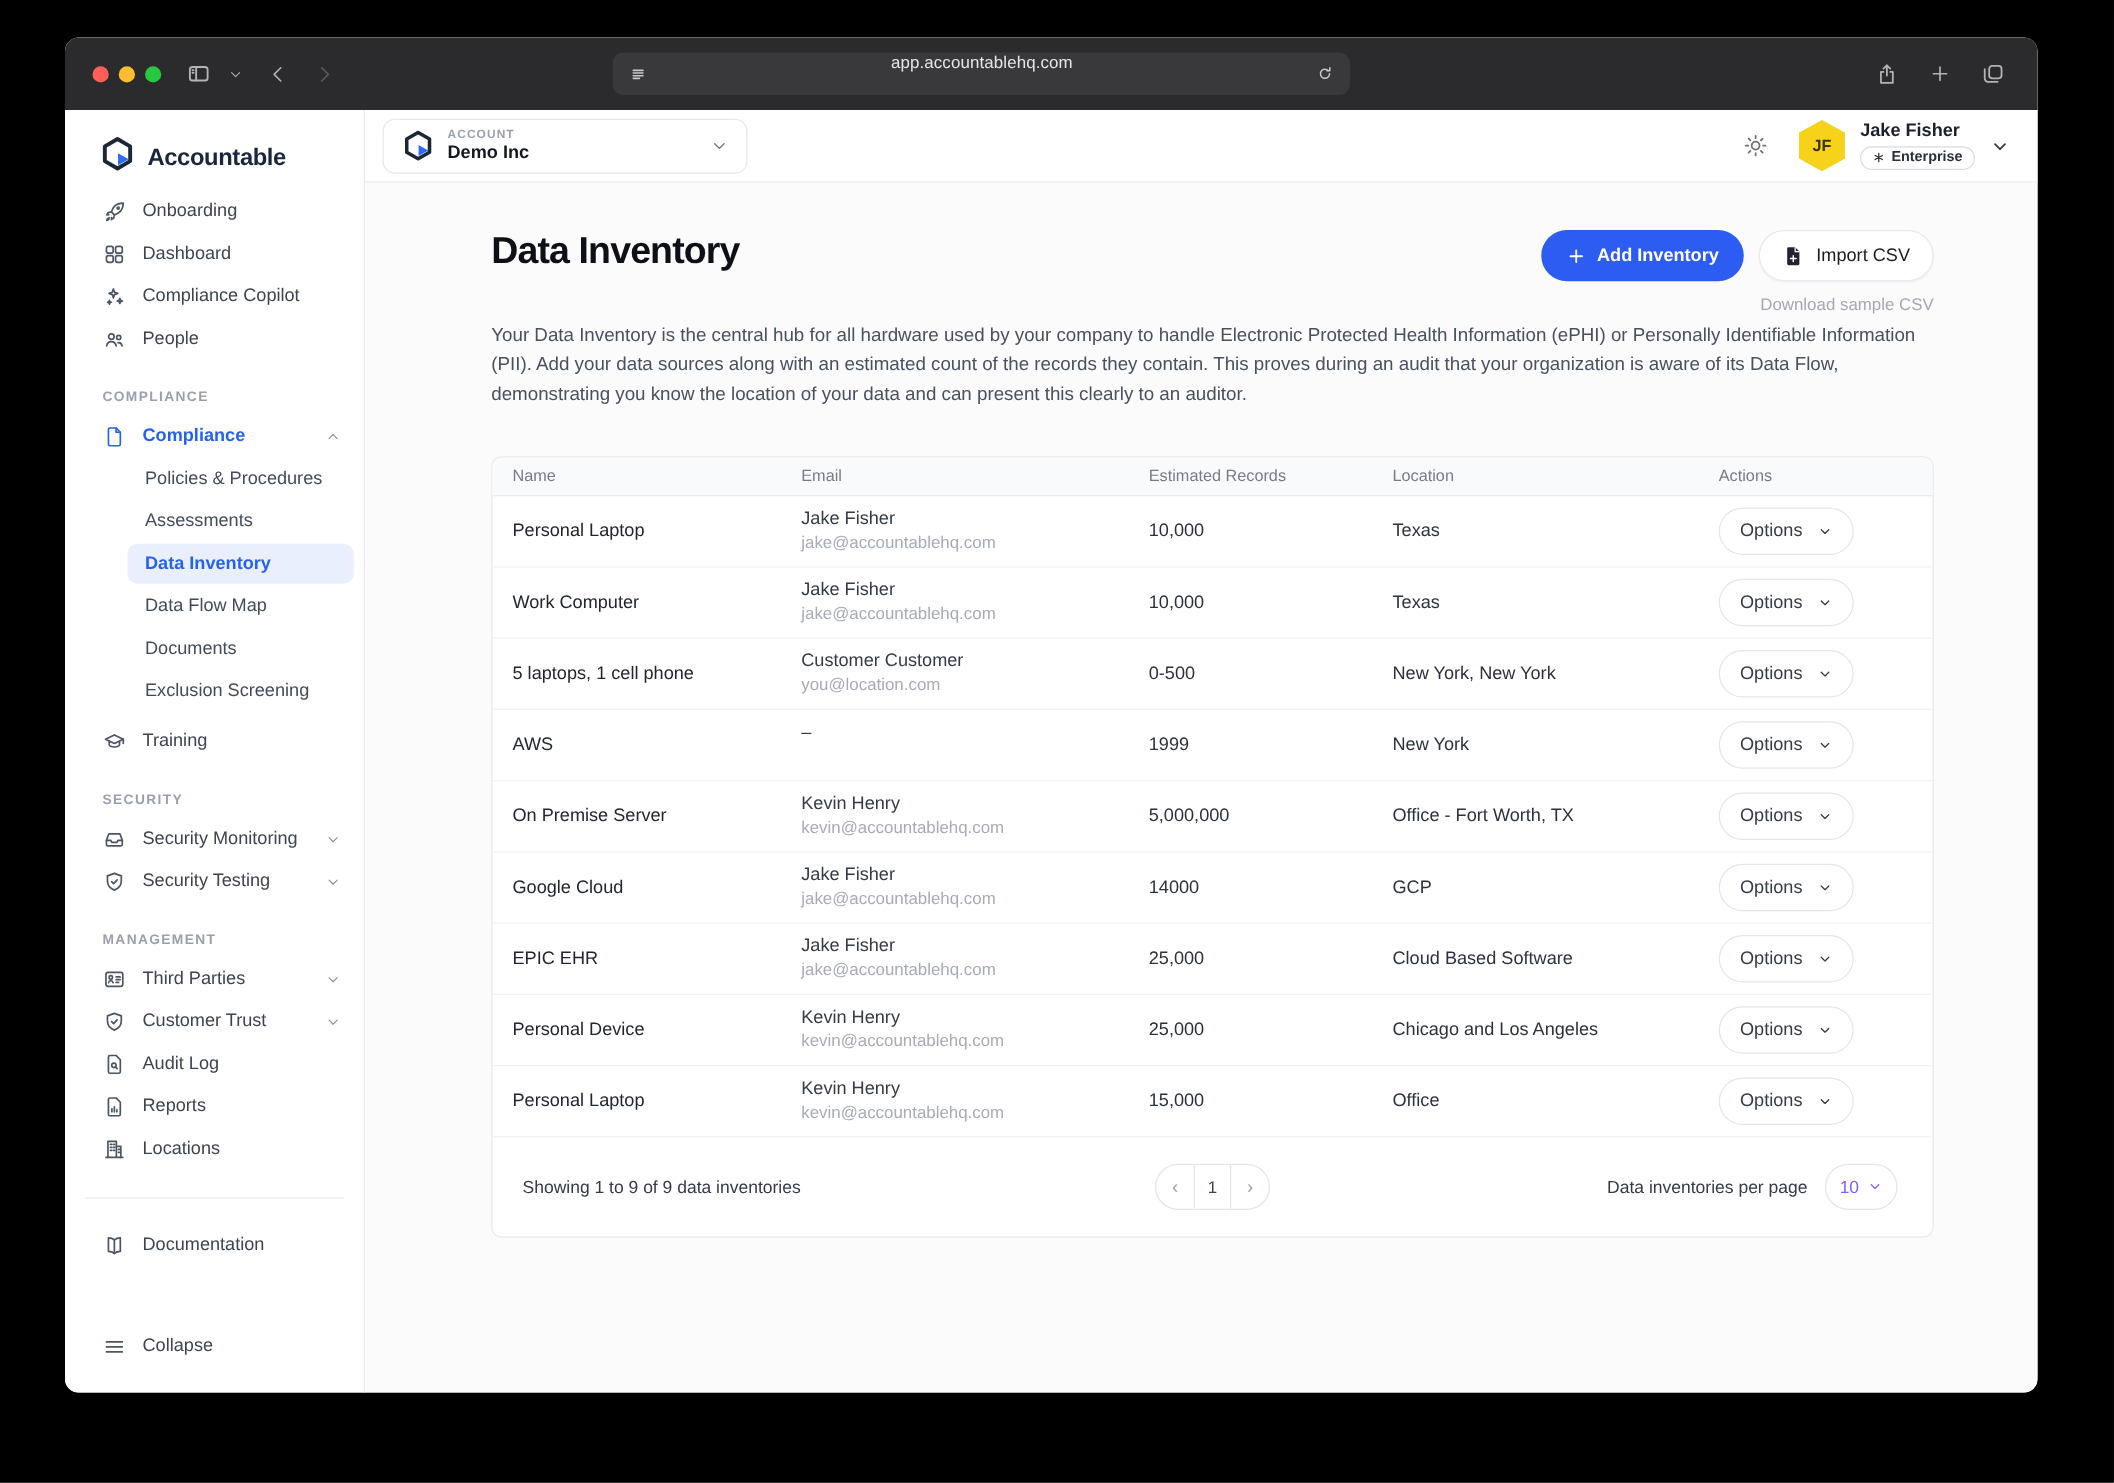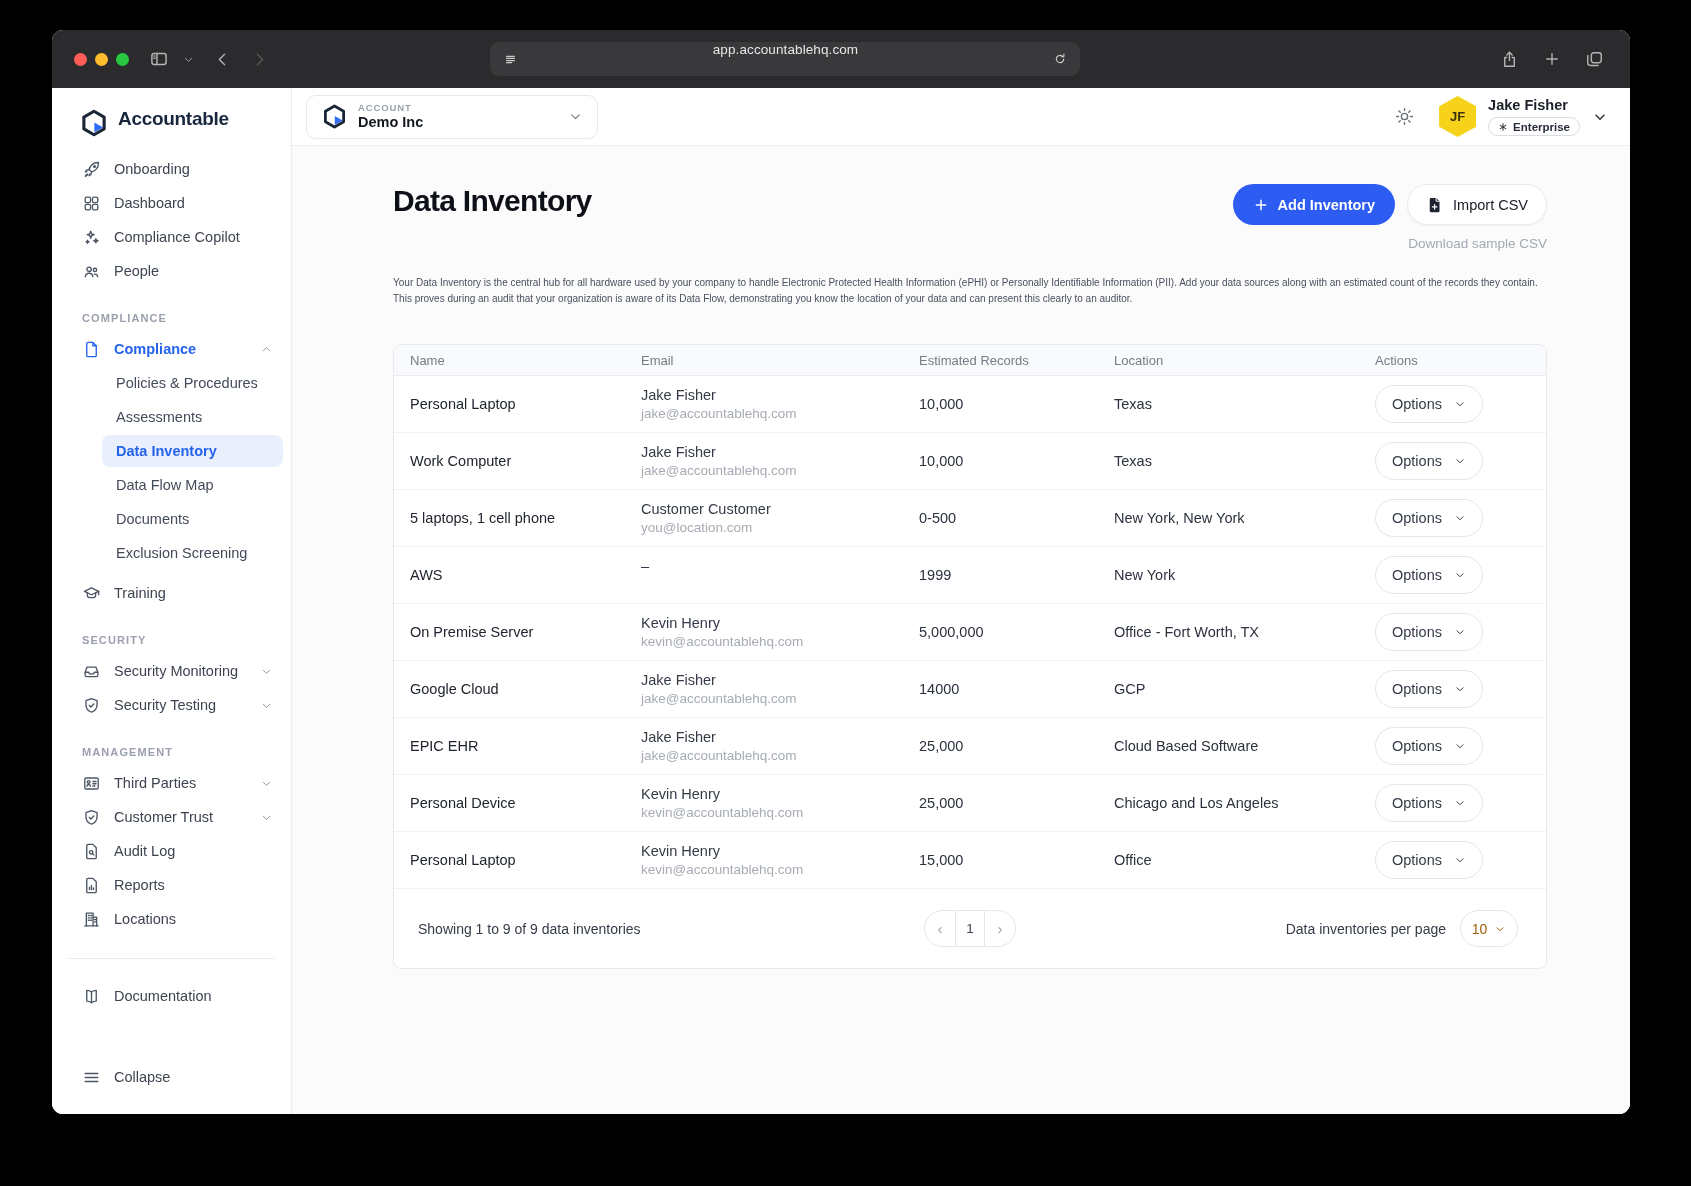--- a/index.html
+++ b/index.html
@@ -15,21 +15,21 @@
   .chrome svg{fill:none;stroke:#b4b4b6;stroke-width:1.8;stroke-linecap:round;stroke-linejoin:round}
   .chrome .cicon{display:inline-flex;align-items:center;justify-content:center;margin-right:14px}
   .chrome .disabled svg{stroke:#5a5a5c}
   .urlbar{position:absolute;left:438px;top:12px;width:590px;height:34px;background:#39393b;border-radius:9px;
           display:flex;padding:0 12px}
   .urlbar .url{flex:1;text-align:center;color:#e6e6e8;font-size:13.5px;letter-spacing:.1px}
   .chrome-right{position:absolute;right:26px;display:flex;align-items:center;gap:24px}
   
   .app{flex:1;display:flex;min-height:0;background:#fff}
   .sidebar{flex:0 0 240px;width:240px;background:#fff;border-right:1px solid #ededf0;display:flex;flex-direction:column;padding-bottom:20px;overflow:hidden}
-  .logo-row{display:flex;align-items:flex-start;gap:9px;padding:20px 0 14px 27px}
+  .logo-row{display:flex;align-items:flex-end;gap:9px;padding:20px 0 14px 27px}
   .logo-text{font-size:19px;font-weight:700;color:#18273e;letter-spacing:-.3px}
   .ic{fill:none;stroke:currentColor;stroke-width:1.7;stroke-linecap:round;stroke-linejoin:round}
   .nav-item{display:flex;align-items:center;gap:13px;height:34px;padding:0 18px 0 30px;font-size:14.5px;color:#3d4450;cursor:pointer;white-space:nowrap}
   .nav-item .licon{width:19px;height:19px;flex:0 0 19px;color:#4b5563;display:inline-flex}
   .nav-chevron{margin-left:auto;color:#8b919c;display:inline-flex}
   .section-label{font-size:11px;font-weight:700;letter-spacing:1.1px;color:#9aa1ad;padding:24px 0 8px 30px}
   .sub-item{display:flex;align-items:center;height:34px;padding-left:64px;font-size:14.5px;color:#434b59;cursor:pointer;white-space:nowrap}
   .sub-item.active{background:#e9effd;color:#2563eb;font-weight:700;border-radius:8px;margin:1px 8px 1px 50px;padding-left:14px;height:32px}
   .nav-item.accent{color:#2563eb;font-weight:600}
   .nav-item.accent .licon{color:#2563eb}
@@ -54,38 +54,38 @@
   .gray-chev{color:#30353f;display:inline-flex}
   
   .content{flex:1;padding:0 83px 0 101px;overflow:hidden}
   .title-row{margin-top:38px;display:flex;align-items:flex-start;justify-content:space-between}
   .page-title{font-size:30px;font-weight:800;color:#0d1016;letter-spacing:-.7px}
   .actions-row{display:flex;gap:12px}
   .btn{height:41px;border-radius:21px;display:inline-flex;align-items:center;gap:9px;font-family:inherit;cursor:pointer}
   .btn-primary{background:#2c5cf2;color:#fff;font-size:14.5px;font-weight:600;padding:0 20px;border:none}
   .btn-secondary{background:#fff;border:1px solid #e9eaee;box-shadow:0 1px 2px rgba(16,24,40,.05);color:#171b24;font-size:14.5px;font-weight:400;padding:0 18px}
   .download-link{display:block;text-align:right;color:#a3a9b3;font-size:13.5px;margin-top:11px;cursor:pointer}
-  .page-desc{margin-top:24px;font-size:10px;line-height:1.55;color:#49505e;max-width:1154px}
+  .page-desc{margin-top:6px;font-size:15px;line-height:1.55;color:#49505e;max-width:1154px}
   .table-card{margin-top:38px;width:1154px;background:#fff;border:1px solid #e9eaee;border-radius:8px;overflow:hidden}
   .thead,.trow{display:grid;grid-template-columns:231px 278px 195px 261px 1fr;padding:0 16px;align-items:center}
   .thead{height:31px;background:#f9fafb;border-bottom:1px solid #ececf0;font-size:13px;color:#757c87}
   .trow{height:57px;border-bottom:1px solid #f1f2f4;font-size:14.5px;color:#2b313d}
   .cell-name{color:#20252f}
   .cell-email .contact{color:#343b47}
   .cell-email .mail{color:#a6abb4;font-size:13.5px;margin-top:3px;min-height:16px}
   .options-btn{height:38px;min-width:108px;border-radius:19px;border:1px solid #e5e6ea;background:#fff;display:inline-flex;
                align-items:center;justify-content:center;gap:12px;font-size:14.5px;color:#343b47;font-family:inherit;cursor:pointer}
   .chev12{width:12px;height:12px;fill:none;stroke:currentColor;stroke-width:2;stroke-linecap:round;stroke-linejoin:round}
   .tfoot{position:relative;display:flex;align-items:center;height:79px;padding:0 28px 0 24px;font-size:14px;color:#343b47}
   .pager{position:absolute;left:50%;transform:translateX(-50%);display:flex;border:1px solid #e5e6ea;border-radius:19px;overflow:hidden;height:37px;background:#fff}
   .pager .pcell{width:30px;display:flex;align-items:center;justify-content:center;font-size:13.5px;color:#3c434f;cursor:pointer}
   .pager .arrow{color:#9aa0ab;font-size:15px}
   .pager .pg-num{border-left:1px solid #e5e6ea;border-right:1px solid #e5e6ea;cursor:default}
   .perpage{margin-left:auto;display:flex;align-items:center;gap:14px;color:#343b47}
-  .pp-select{height:37px;width:58px;border:1px solid #e5e6ea;border-radius:19px;display:flex;align-items:center;justify-content:center;gap:7px;font-size:14px;color:#a16207;background:#fff;cursor:pointer}
+  .pp-select{height:37px;width:58px;border:1px solid #e5e6ea;border-radius:19px;display:flex;align-items:center;justify-content:center;gap:7px;font-size:14px;color:#8b5cf6;background:#fff;cursor:pointer}
 </style>
 </head>
 <body>
 
 <div class="desktop">
   <div class="window">
 
     <div class="chrome">
       <div class="traffic">
         <span class="tl red"></span>

